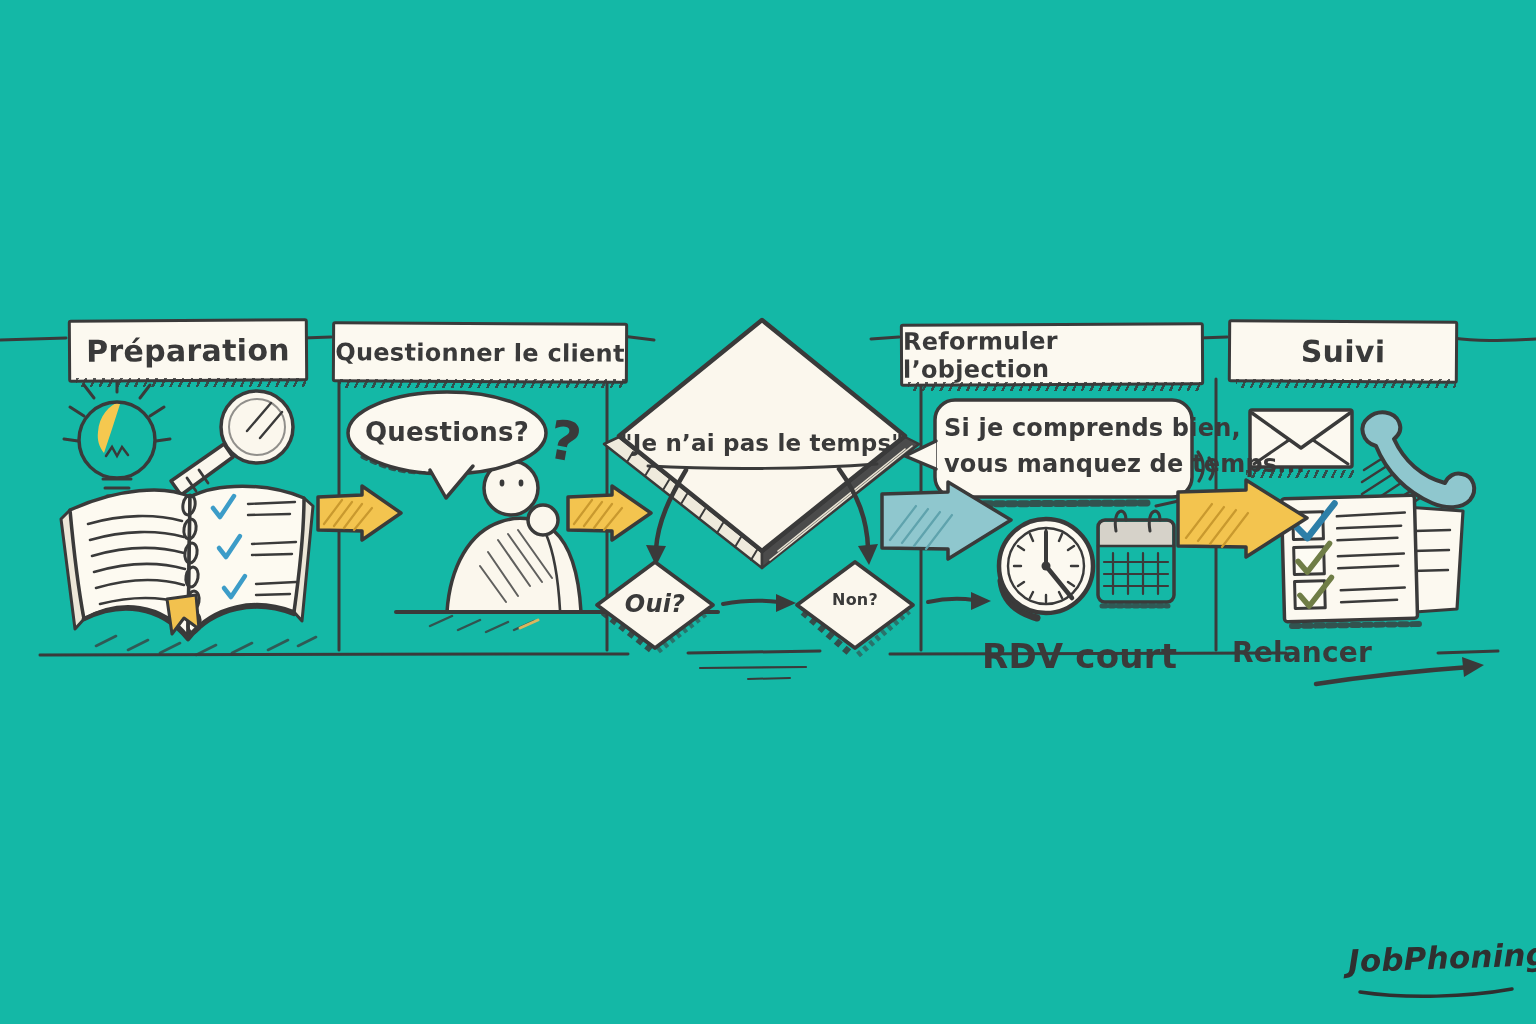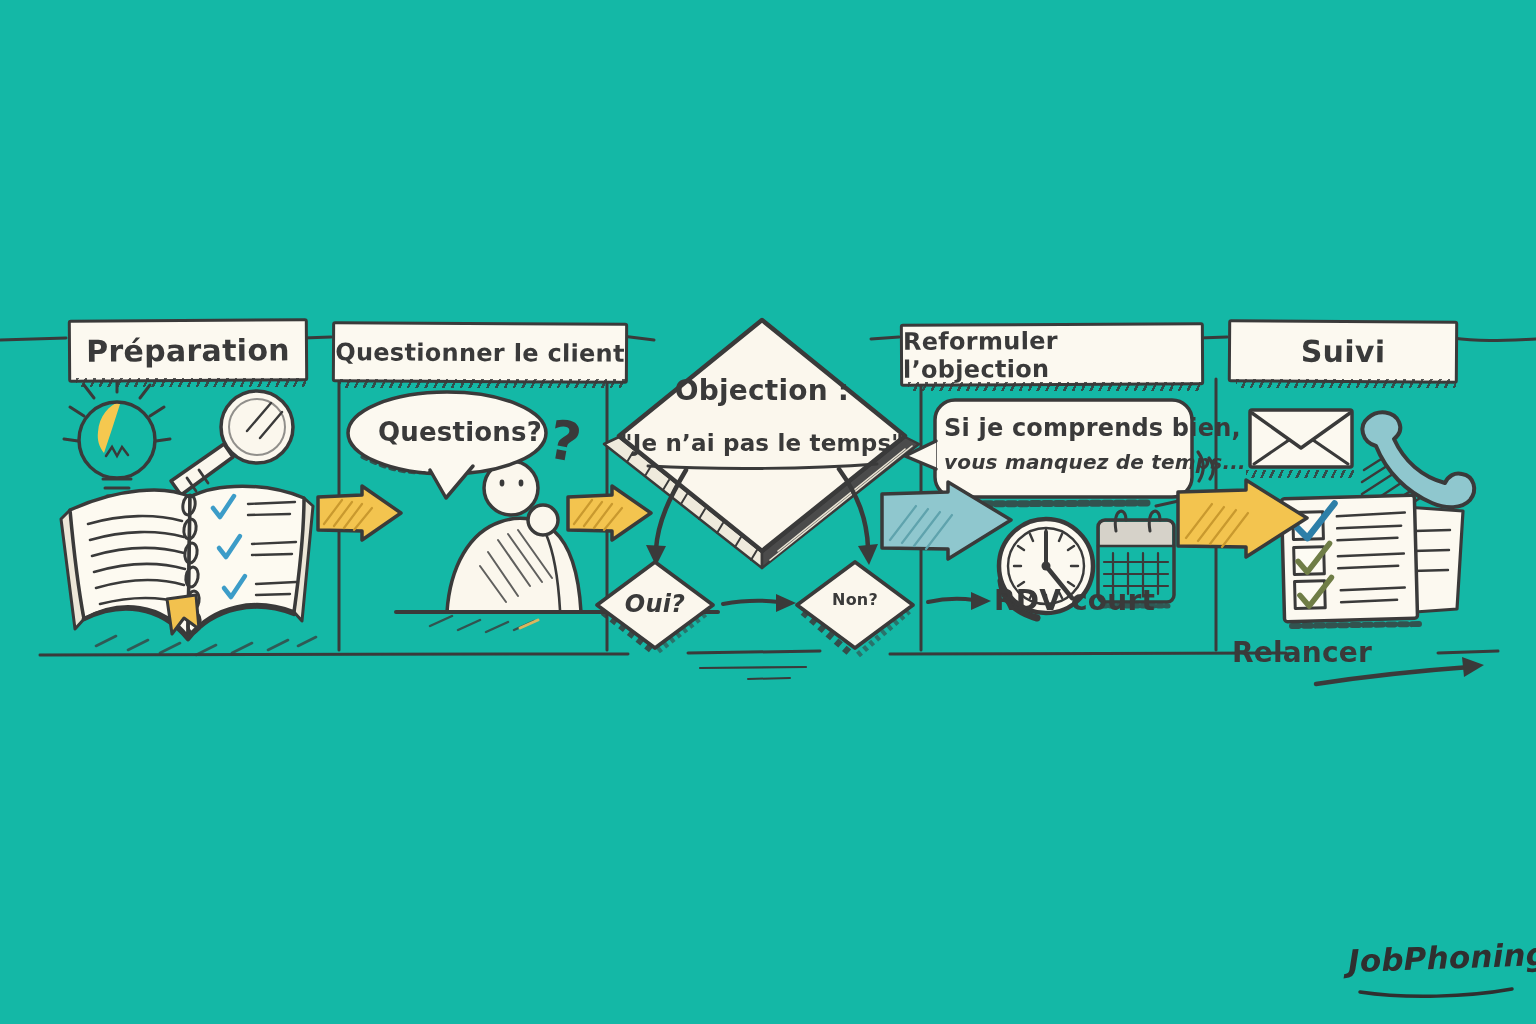--- a/index.html
+++ b/index.html
@@ -226,31 +226,30 @@
 </div>
 <div class="hatch" style="left:908px;top:382px;width:294px;height:9px;"></div>
 
 <div class="title-box" style="left:1228px;top:320px;width:224px;height:57px;font-size:30px;transform:rotate(0.4deg)">
   <span>Suivi</span>
 </div>
 <div class="hatch" style="left:1236px;top:379px;width:220px;height:9px;"></div>
 
 <div class="hatch" style="left:1246px;top:470px;width:110px;height:8px;"></div>
 
-<div class="txt" style="left:637px;top:374px;width:250px;font-size:28px;">Objection :</div>
 <div class="txt" style="left:612px;top:430px;width:300px;font-size:23px;">"Je n’ai pas le temps"</div>
 
-<div class="txt" style="left:352px;top:417px;width:190px;font-size:26px;text-align:right;">Questions?</div>
+<div class="txt" style="left:352px;top:417px;width:190px;font-size:26px;">Questions?</div>
 <div class="txt" style="left:535px;top:410px;width:60px;font-size:54px;transform:rotate(10deg);">?</div>
 
 <div class="txt" style="left:613px;top:590px;width:84px;font-size:24px;font-style:italic;">Oui?</div>
 <div class="txt" style="left:813px;top:590px;width:84px;font-size:16px;">Non?</div>
 
 <div class="txt" style="left:944px;top:414px;width:245px;font-size:24px;">Si je comprends bien,</div>
-<div class="txt" style="left:944px;top:450px;width:245px;font-size:20px;font-style:italic;">vous manquez de temps...</div>
-
-<div class="txt" style="left:982px;top:584px;width:185px;font-size:28px;">RDV court</div>
+<div class="txt" style="left:944px;top:450px;width:245px;font-size:24px;">vous manquez de temps...</div>
+
+<div class="txt" style="left:982px;top:636px;width:185px;font-size:34px;">RDV court</div>
 
 <div class="txt" style="left:1226px;top:636px;width:152px;font-size:28px;">Relancer</div>
 
 <div class="txt" style="left:1348px;top:940px;width:175px;font-size:31px;font-style:italic;font-weight:700;color:#2f2f2f;transform:rotate(-2deg);">JobPhoning</div>
 
 </div>
 
 </body></html>

